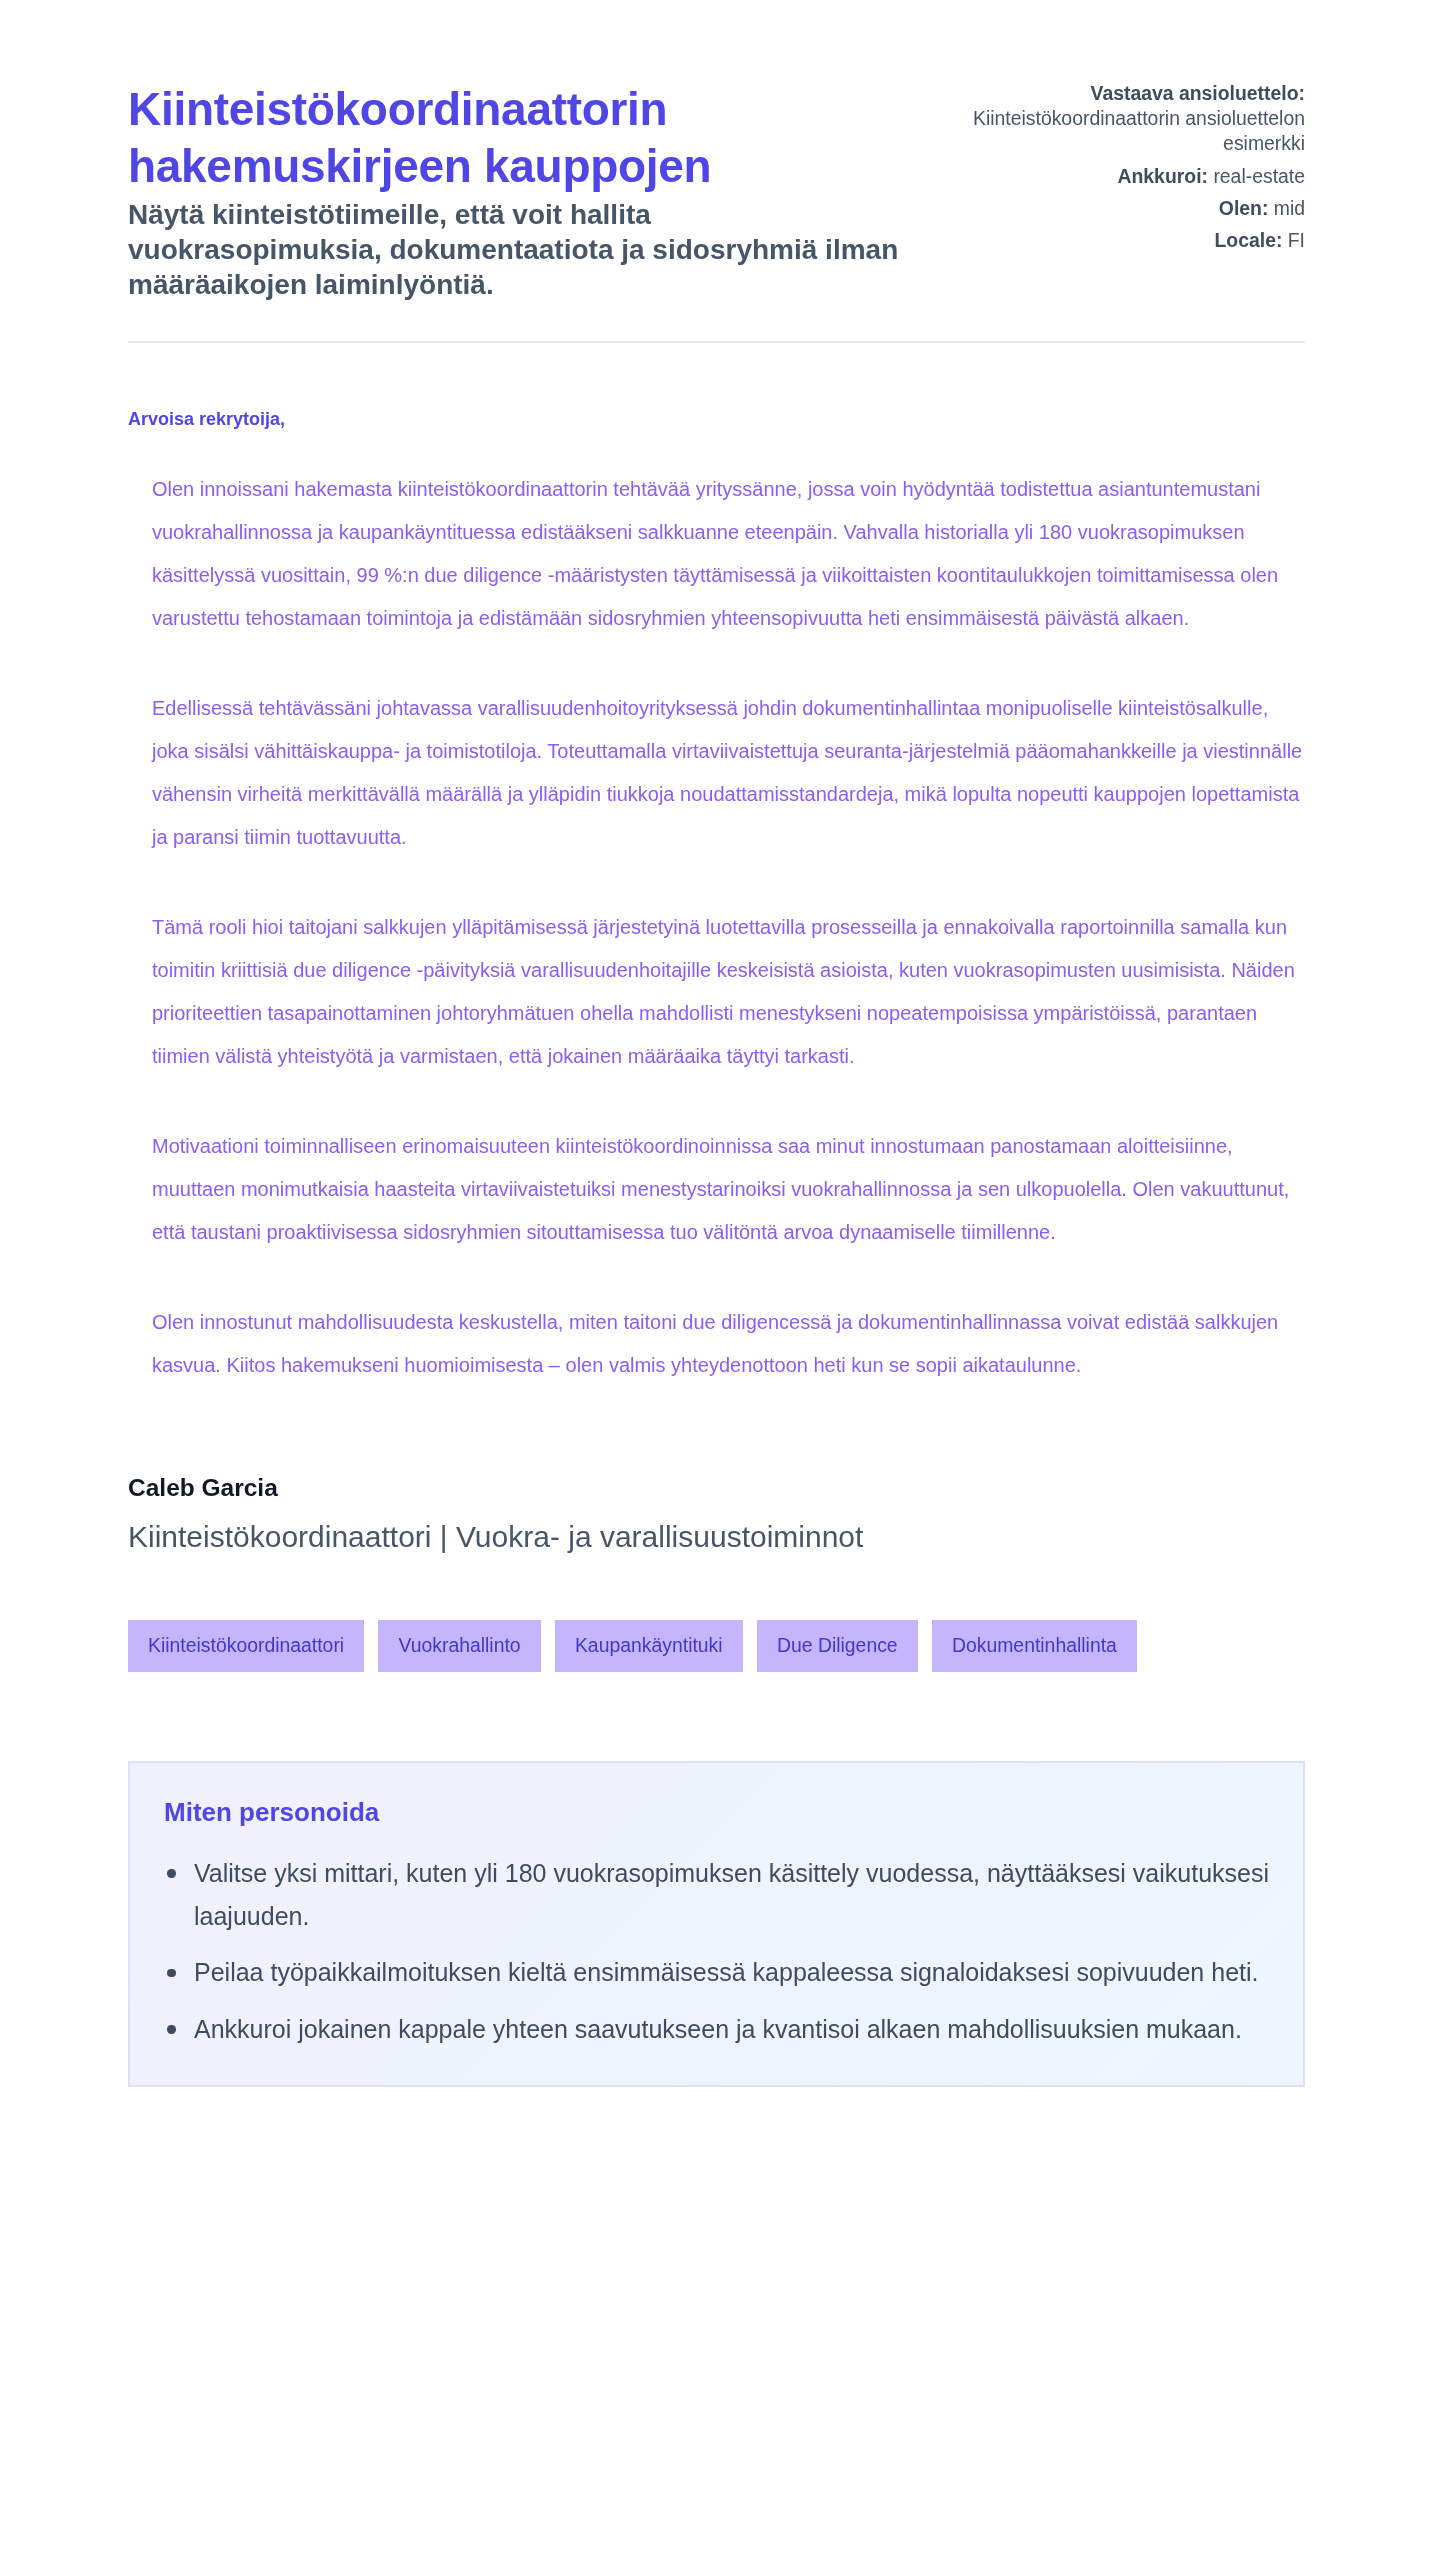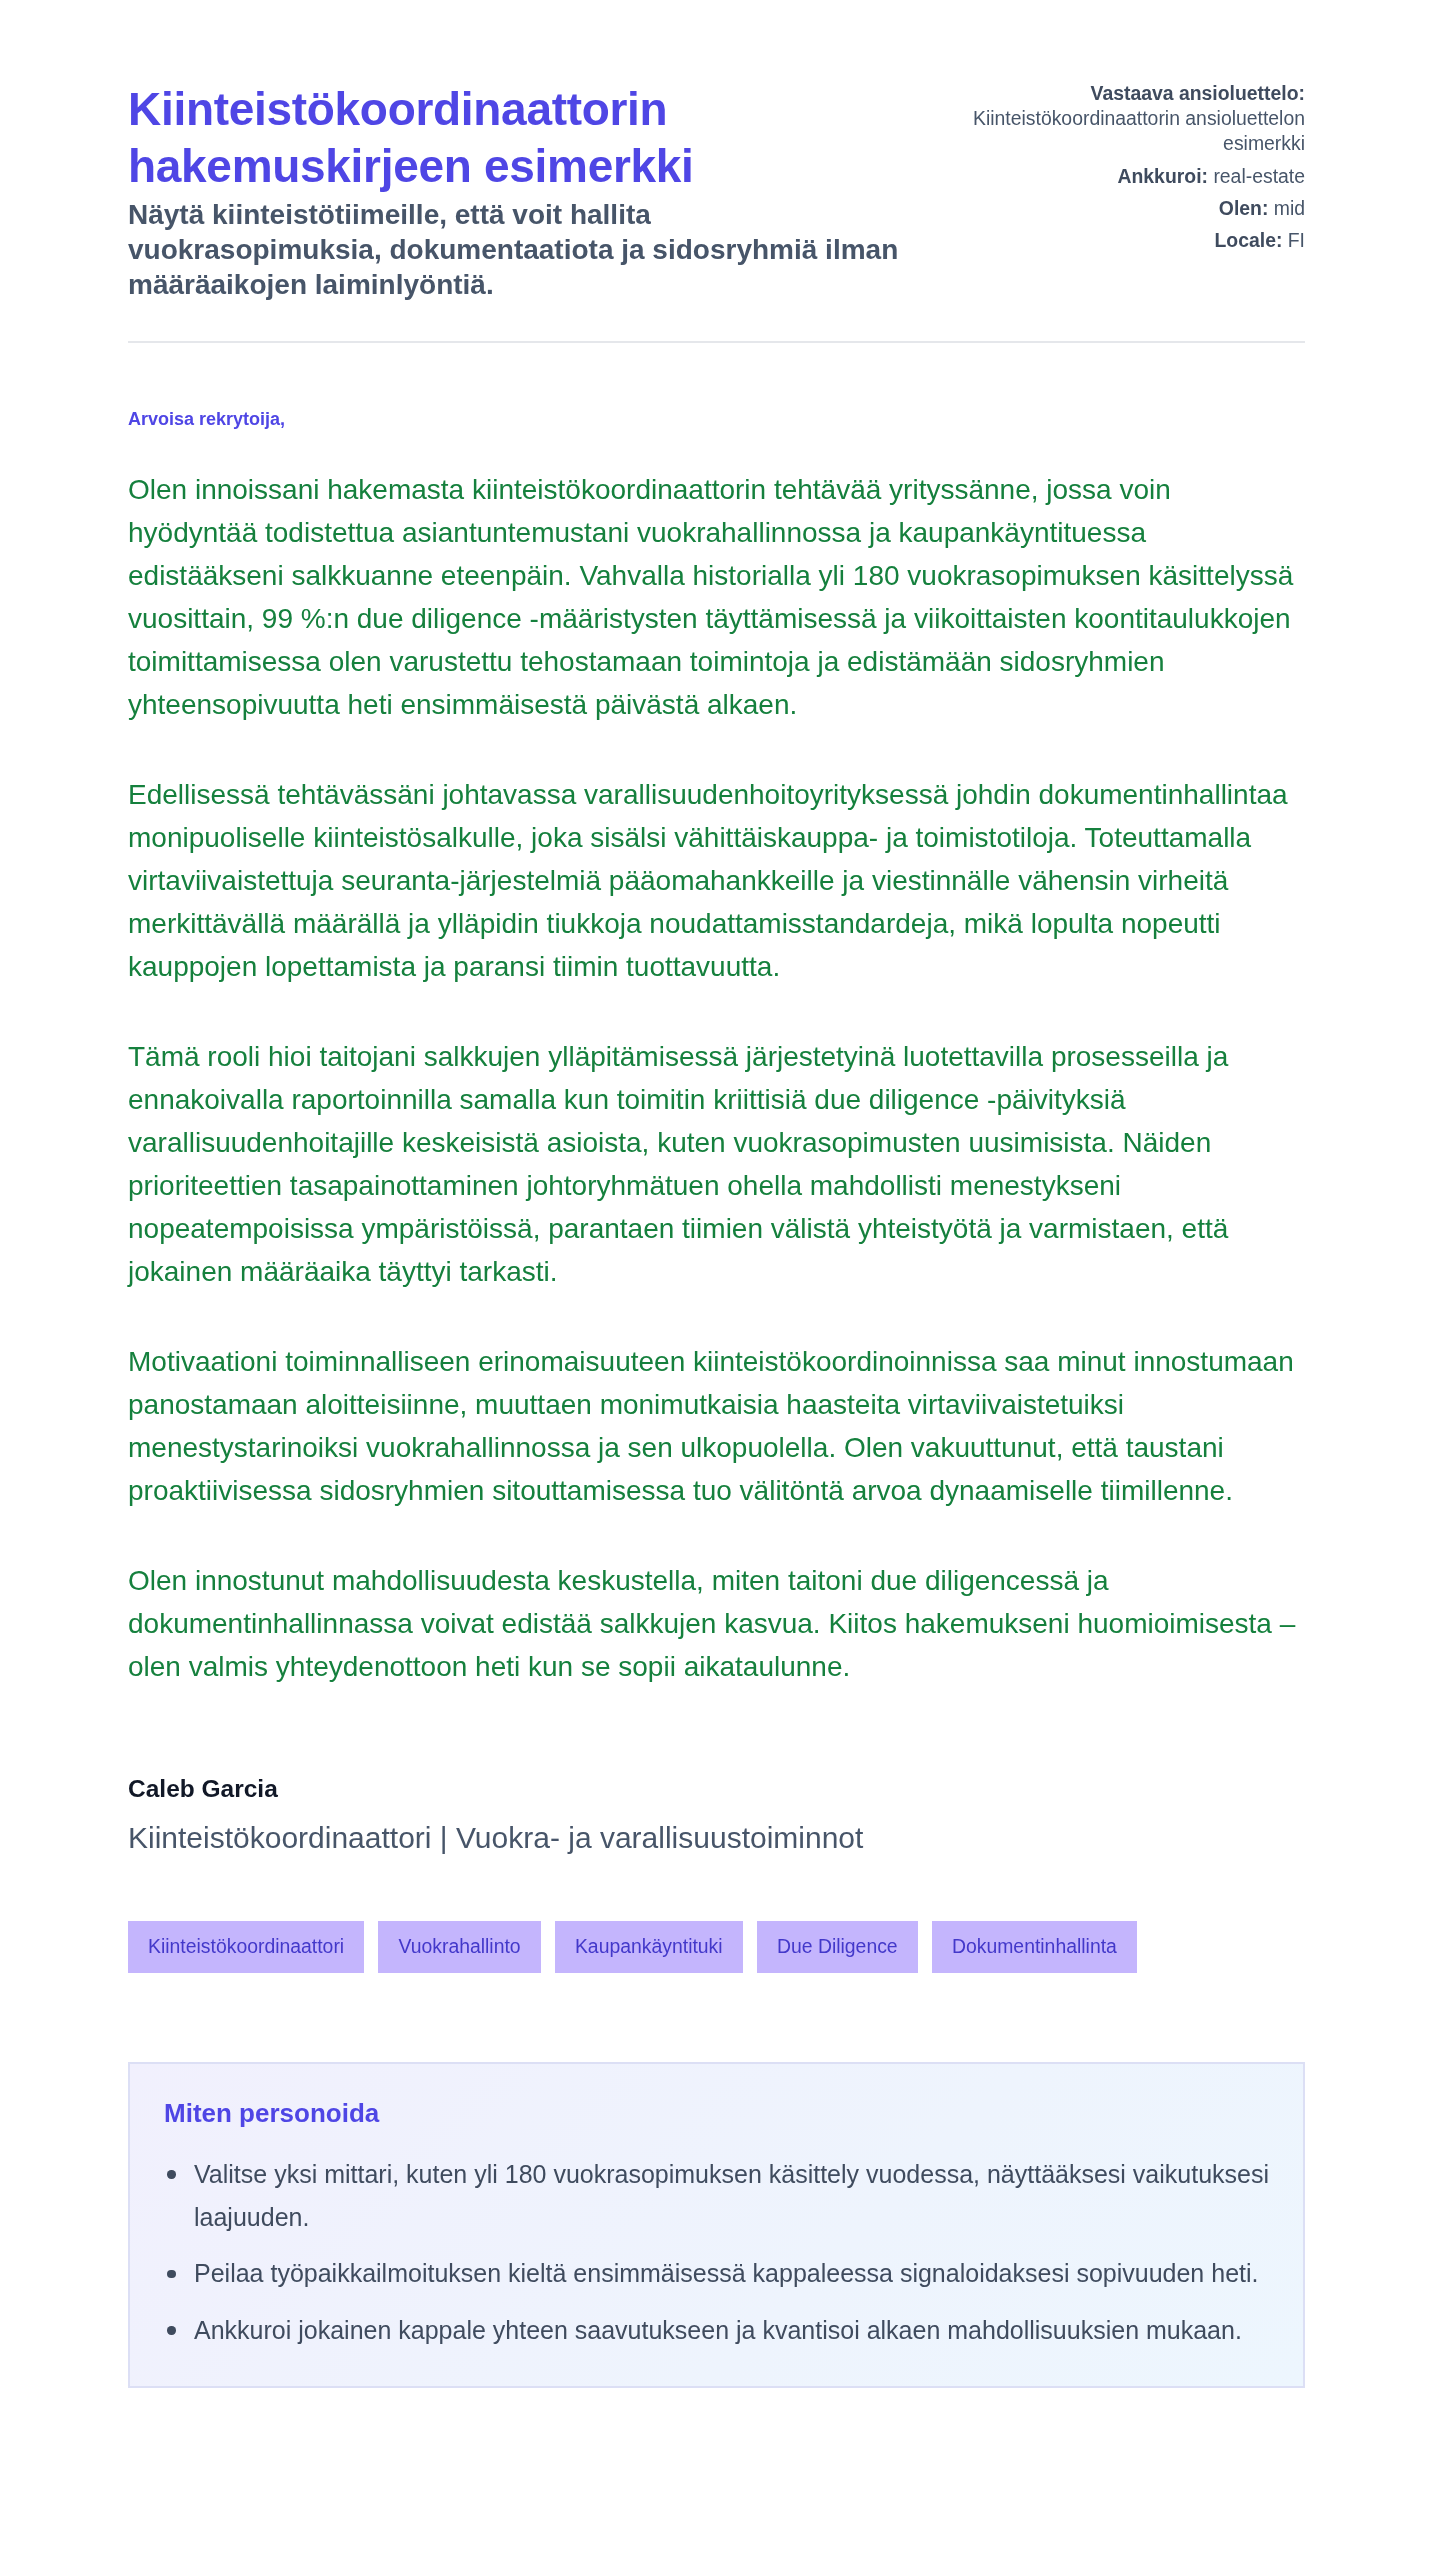--- a/index.html
+++ b/index.html
@@ -53,23 +53,24 @@
     
     .greeting {
       margin-top: 59px;
       font-size: 18px;
       font-weight: 700;
       color: #4f46e5;
       line-height: 34px;
     }
     .para {
       margin-top: 32px;
-      font-size: 28px;
+      font-size: 20px;
       line-height: 43px;
-      color: #15803d;
+      color: #8b5cf6;
+      margin-left: 24px;
     }
     .para + .para { margin-top: 47px; }
 
     .signature { margin-top: 84px; }
     .sig-name {
       font-size: 24.5px;
       font-weight: 700;
       color: #111827;
       line-height: 34px;
     }
@@ -132,21 +133,21 @@
       background: #3f4b5e;
     }
   </style>
 </head>
 <body>
 
 <div class="page">
 
   <header class="header">
     <div class="header-left">
-      <h1 class="title">Kiinteistökoordinaattorin hakemuskirjeen esimerkki</h1>
+      <h1 class="title">Kiinteistökoordinaattorin hakemuskirjeen kauppojen</h1>
       <p class="subtitle">Näytä kiinteistötiimeille, että voit hallita vuokrasopimuksia, dokumentaatiota ja sidosryhmiä ilman määräaikojen laiminlyöntiä.</p>
     </div>
     <div class="meta">
       <div class="meta-row first">
         <span class="k v-block">Vastaava ansioluettelo:</span>
         <span class="v-block">Kiinteistökoordinaattorin ansioluettelon esimerkki</span>
       </div>
       <div class="meta-row">
         <span class="k">Ankkuroi:</span>
         <span>real-estate</span>

